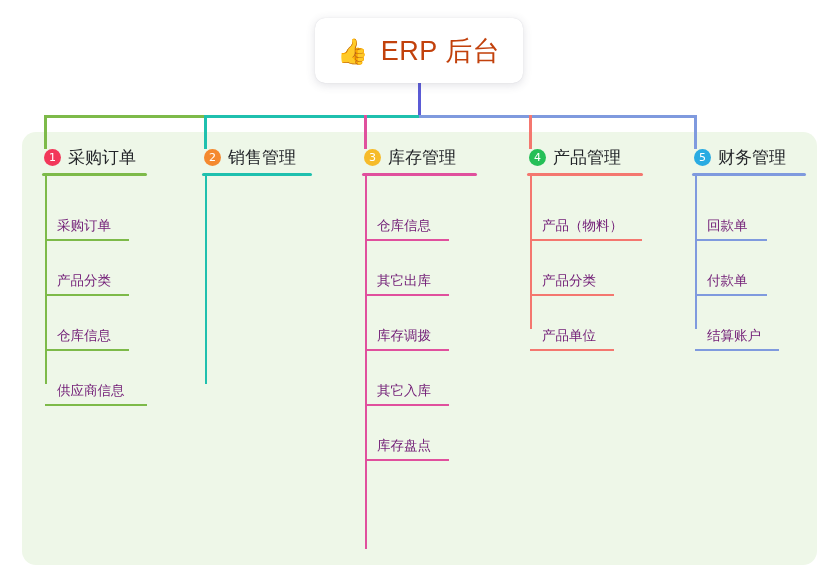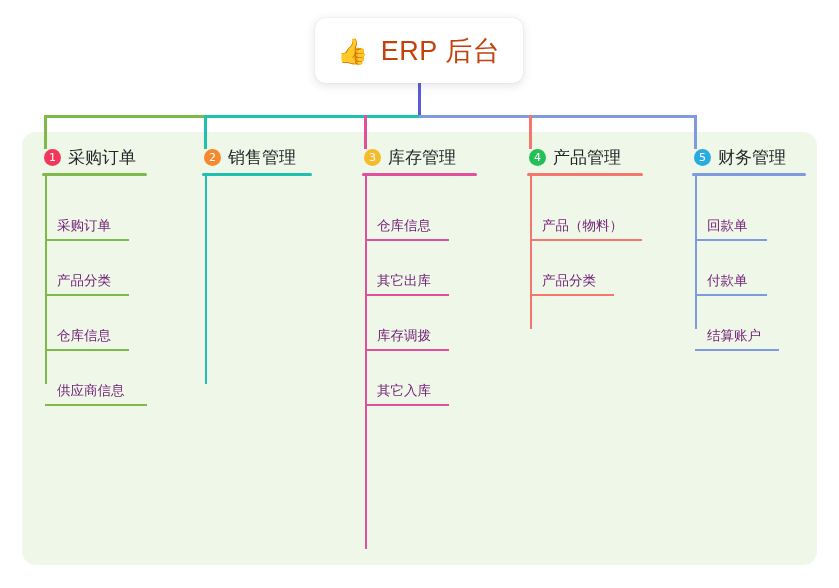--- a/index.html
+++ b/index.html
@@ -179,38 +179,46 @@
             <div class="item-rule" style="width: 84px; background: rgb(224, 80, 157);"></div>
           </div>
           <div class="item">
             <span class="item-label">库存调拨</span>
             <div class="item-rule" style="width: 84px; background: rgb(224, 80, 157);"></div>
           </div>
           <div class="item">
             <span class="item-label">其它入库</span>
             <div class="item-rule" style="width: 84px; background: rgb(224, 80, 157);"></div>
           </div>
+          <div class="item">
+            <span class="item-label">库存盘点</span>
+            <div class="item-rule" style="width: 84px; background: rgb(224, 80, 157);"></div>
+          </div>
         </div>
       </div>
       <div class="col" style="left: 527px;">
         <div class="col-head">
           <span class="badge" style="background: rgb(37, 191, 87);">4</span>
           <span class="col-title">产品管理</span>
           <div class="head-rule" style="width: 116px; background: rgb(244, 119, 111);"></div>
         </div>
         <div class="stem" style="background: rgb(244, 119, 111); height: 153px;"></div>
         <div class="items">
           <div class="item">
             <span class="item-label">产品（物料）</span>
             <div class="item-rule" style="width: 112px; background: rgb(244, 119, 111);"></div>
           </div>
           <div class="item">
             <span class="item-label">产品分类</span>
             <div class="item-rule" style="width: 84px; background: rgb(244, 119, 111);"></div>
           </div>
+          <div class="item">
+            <span class="item-label">产品单位</span>
+            <div class="item-rule" style="width: 84px; background: rgb(244, 119, 111);"></div>
+          </div>
         </div>
       </div>
       <div class="col" style="left: 692px;">
         <div class="col-head">
           <span class="badge" style="background: rgb(41, 171, 226);">5</span>
           <span class="col-title">财务管理</span>
           <div class="head-rule" style="width: 114px; background: rgb(127, 154, 222);"></div>
         </div>
         <div class="stem" style="background: rgb(127, 154, 222); height: 153px;"></div>
         <div class="items">

